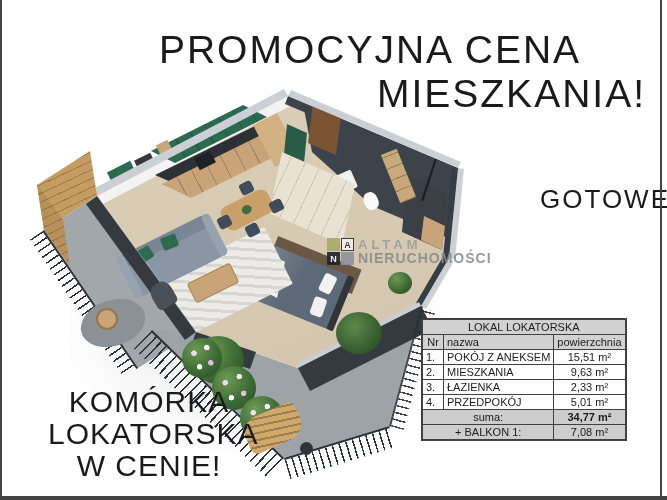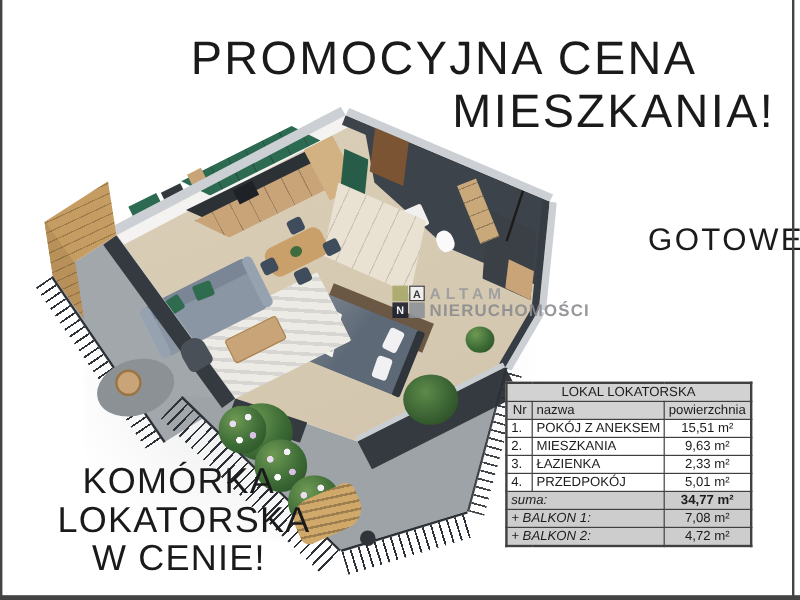--- a/index.html
+++ b/index.html
@@ -22,21 +22,21 @@
   .sq-gray{background:#8d9299;}
   .logo-top{font-size:13px;letter-spacing:4px;color:#9b9c9e;font-weight:600;line-height:13px;}
   .logo-bottom{font-size:14px;letter-spacing:1px;color:#8c8d90;font-weight:bold;line-height:15px;}
   
   .info-table{position:absolute;left:421px;top:318px;border-collapse:collapse;background:#fff;
               font-size:11px;color:#1c1c1c;border:2px solid var(--table-border);}
   .info-table td{border:1px solid var(--table-border);padding:0 3px;height:14px;line-height:13px;white-space:nowrap;}
   .info-table .hd{background:var(--table-header-bg);text-align:center;}
   .c-nr{width:14px;} .c-name{width:84px;} .c-area{width:58px;text-align:center;}
   .sumrow td{background:#cdcdcd;}
-  .rlabel{text-align:left;font-style:italic;}
+  .rlabel{text-align:center;}
   .bold{font-weight:bold;}
   
   .frame{background:var(--frame-border);}
   
   .rail{transform-origin:0 0;border-top:2.5px solid var(--railing);
         background-image:repeating-linear-gradient(90deg,var(--railing) 0 1.5px,rgba(0,0,0,0) 1.5px 7px);}
   .bush{border-radius:50%;background:radial-gradient(circle at 35% 30%,#6f9a54,#3c6b35 55%,#2a4f26 92%);}
   .flowers{background-image:
      radial-gradient(3px 3px at 30% 38%,#eadcf0 85%,rgba(0,0,0,0)),
      radial-gradient(3px 3px at 62% 24%,#f4eff8 85%,rgba(0,0,0,0)),
@@ -196,23 +196,19 @@
       <td class="c-area">5,01 m²</td>
     </tr>
     <tr class="sumrow">
       <td class="rlabel" colspan="2">suma:</td>
       <td class="c-area bold">34,77 m²</td>
     </tr>
     <tr class="sumrow">
       <td class="rlabel" colspan="2">+ BALKON 1:</td>
       <td class="c-area">7,08 m²</td>
     </tr>
-    <tr class="sumrow">
-      <td class="rlabel" colspan="2">+ BALKON 2:</td>
-      <td class="c-area">4,72 m²</td>
-    </tr>
   </tbody>
     </table>
 
   <div class="abs frame" style="left:0;top:0;width:2px;height:500px;"></div>
   <div class="abs frame" style="left:660px;top:0;width:2px;height:500px;"></div>
   <div class="abs frame" style="left:0;top:496px;width:667px;height:4px;"></div>
 </div>
 
 </body></html>

